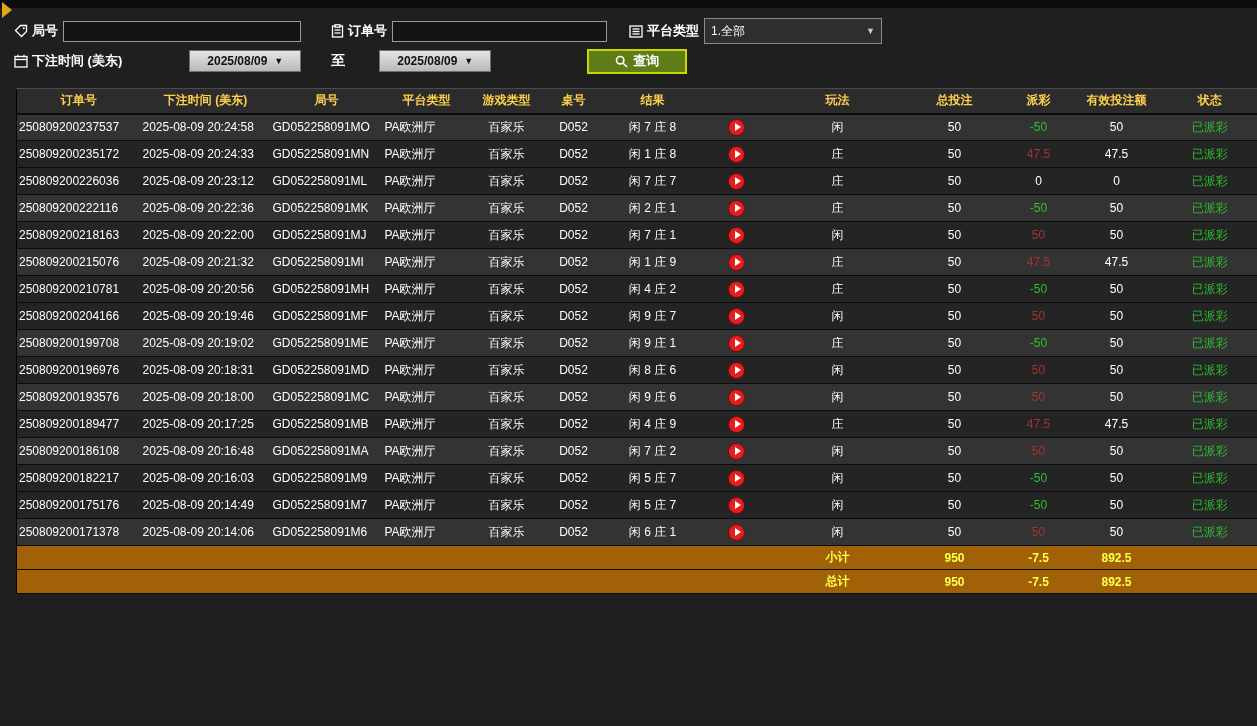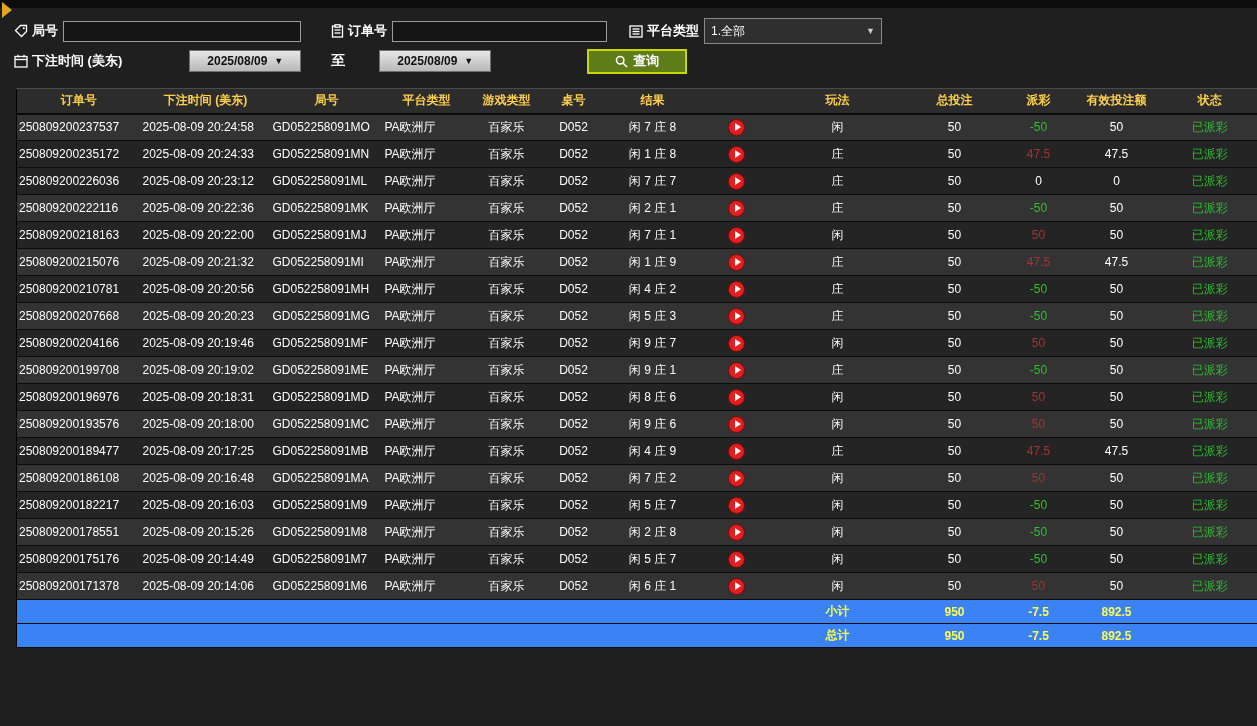--- a/index.html
+++ b/index.html
@@ -62,21 +62,21 @@
   }
   .grid td{
     height:27px;text-align:center;border-bottom:1px solid #0c0c0c;
     overflow:hidden;white-space:nowrap;vertical-align:middle;
   }
   tr.r-odd{background:#333333}
   tr.r-even{background:#242424}
   td.t-left{text-align:left;padding-left:2px}
   .c-green{color:var(--loss-green,#2fbf2f)}
   .c-red{color:var(--win-red,#a33434)}
-  tr.foot{background:#3b82f6}
+  tr.foot{background:#a16207}
   tr.foot td{height:24px;font-weight:bold}
   .y{color:var(--footer-yellow,#ffff4d);font-weight:bold}
   .play{
     width:17px;height:17px;border-radius:50%;
     background:var(--play-red,#e31e1e);border:1px solid #7a0808;
     display:inline-flex;align-items:center;justify-content:center;
     cursor:pointer;vertical-align:middle;
   }
   .play::after{
     content:'';display:block;margin-left:2px;
@@ -294,35 +294,20 @@
         <td>百家乐</td>
         <td>D052</td>
         <td>闲 4 庄 2</td>
         <td><span class="play"></span></td>
         <td>庄</td>
         <td>50</td>
         <td class="c-green">-50</td>
         <td>50</td>
         <td class="c-green">已派彩</td>
       </tr>
-      <tr class="r-odd">
-        <td class="t-left">250809200207668</td>
-        <td class="t-left">2025-08-09 20:20:23</td>
-        <td class="t-left">GD052258091MG</td>
-        <td class="t-left">PA欧洲厅</td>
-        <td>百家乐</td>
-        <td>D052</td>
-        <td>闲 5 庄 3</td>
-        <td><span class="play"></span></td>
-        <td>庄</td>
-        <td>50</td>
-        <td class="c-green">-50</td>
-        <td>50</td>
-        <td class="c-green">已派彩</td>
-      </tr>
       <tr class="r-even">
         <td class="t-left">250809200204166</td>
         <td class="t-left">2025-08-09 20:19:46</td>
         <td class="t-left">GD052258091MF</td>
         <td class="t-left">PA欧洲厅</td>
         <td>百家乐</td>
         <td>D052</td>
         <td>闲 9 庄 7</td>
         <td><span class="play"></span></td>
         <td>闲</td>
@@ -407,35 +392,20 @@
         <td class="c-green">已派彩</td>
       </tr>
       <tr class="r-even">
         <td class="t-left">250809200182217</td>
         <td class="t-left">2025-08-09 20:16:03</td>
         <td class="t-left">GD052258091M9</td>
         <td class="t-left">PA欧洲厅</td>
         <td>百家乐</td>
         <td>D052</td>
         <td>闲 5 庄 7</td>
-        <td><span class="play"></span></td>
-        <td>闲</td>
-        <td>50</td>
-        <td class="c-green">-50</td>
-        <td>50</td>
-        <td class="c-green">已派彩</td>
-      </tr>
-      <tr class="r-odd">
-        <td class="t-left">250809200178551</td>
-        <td class="t-left">2025-08-09 20:15:26</td>
-        <td class="t-left">GD052258091M8</td>
-        <td class="t-left">PA欧洲厅</td>
-        <td>百家乐</td>
-        <td>D052</td>
-        <td>闲 2 庄 8</td>
         <td><span class="play"></span></td>
         <td>闲</td>
         <td>50</td>
         <td class="c-green">-50</td>
         <td>50</td>
         <td class="c-green">已派彩</td>
       </tr>
       <tr class="r-even">
         <td class="t-left">250809200175176</td>
         <td class="t-left">2025-08-09 20:14:49</td>

